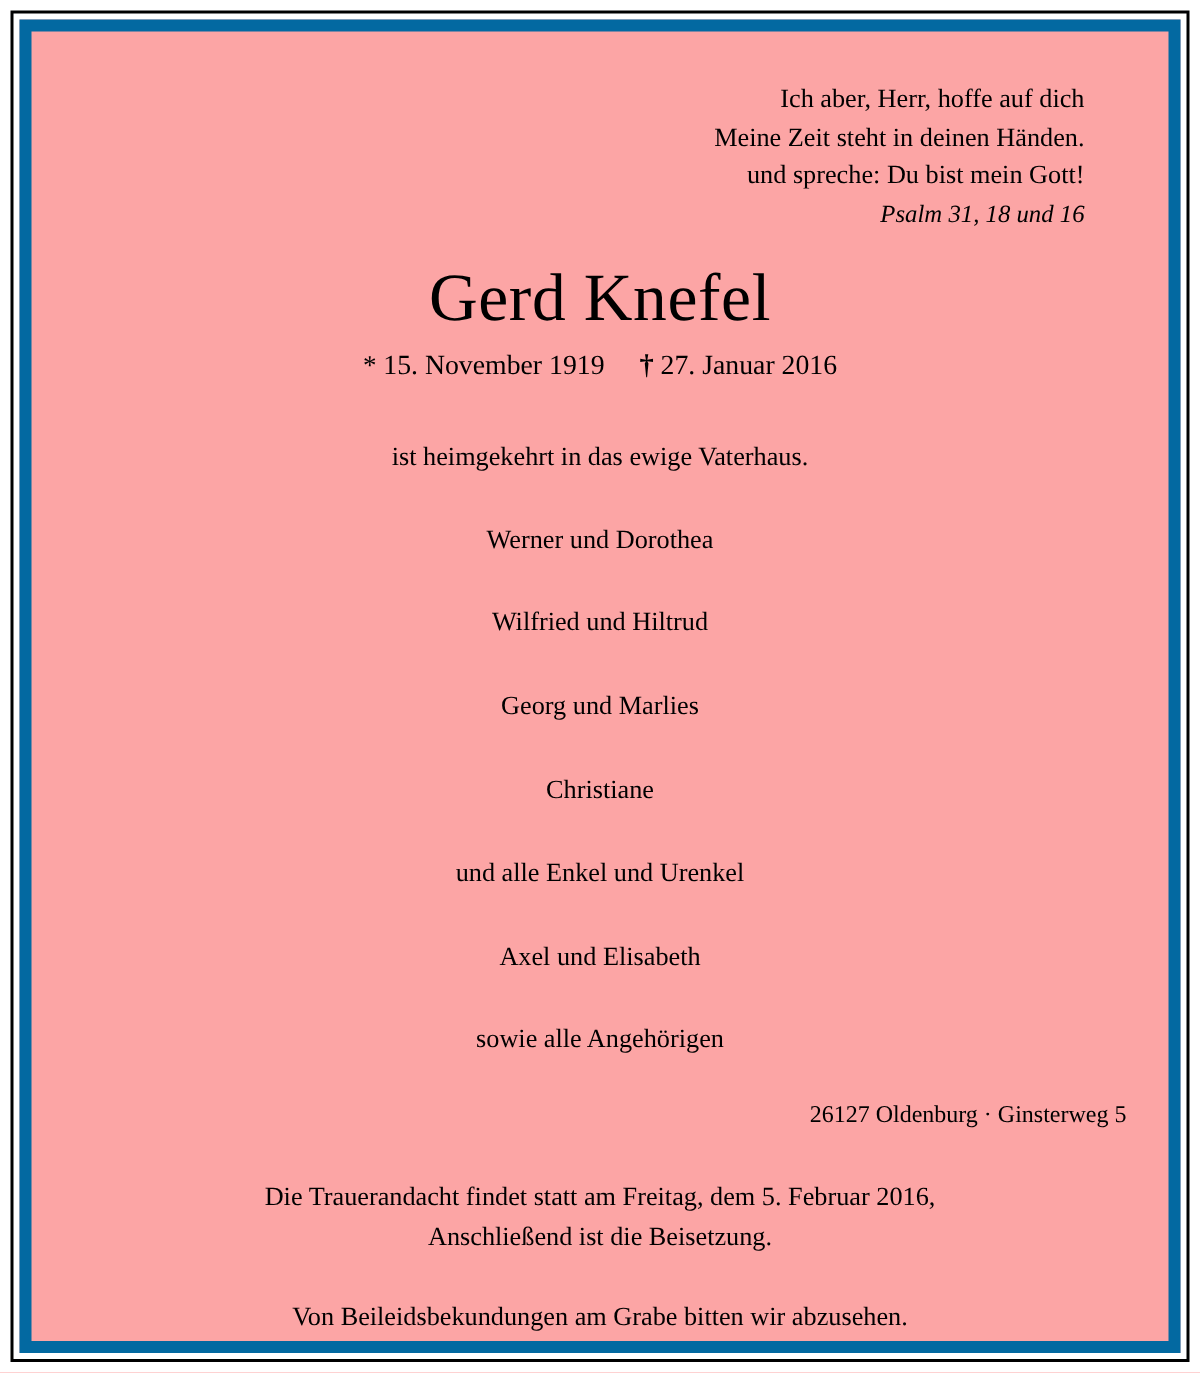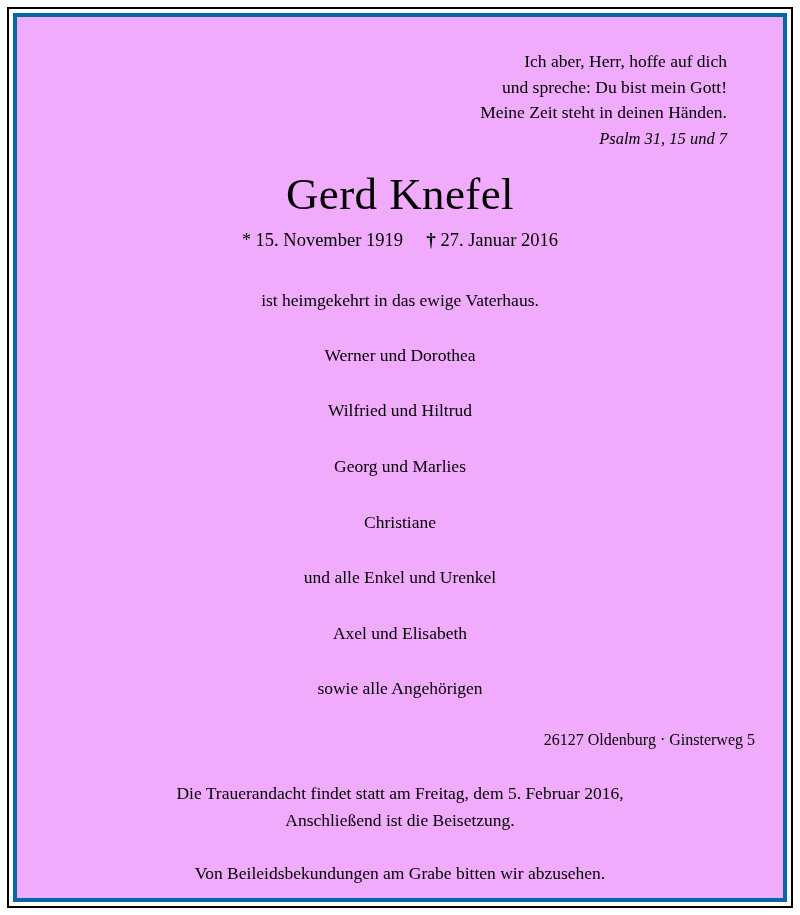--- a/index.html
+++ b/index.html
@@ -25,23 +25,23 @@
     border: 2px solid #000000;
     box-sizing: border-box;
     background: #ffffff;
   }
   .notice-inner {
     position: absolute;
     left: 4px;
     top: 4px;
     right: 4px;
     bottom: 4px;
-    border: 4px solid #0369a1;
+    border: 8px solid #0369a1;
     box-sizing: border-box;
-    background: #f0abfc;
+    background: #fca5a5;
   }
   .notice-body {
     position: absolute;
     left: 0;
     top: 0;
     right: 0;
     bottom: 0;
     padding: 20px 28px 14px 28px;
     box-sizing: border-box;
     text-align: center;
@@ -144,23 +144,23 @@
 </style>
 </head>
 <body>
 
 <div class="notice-outer">
   <div class="notice-inner">
     <div class="notice-body">
 
       <div class="verse">
         <div>Ich aber, Herr, hoffe auf dich</div>
+        <div>Meine Zeit steht in deinen Händen.</div>
         <div>und spreche: Du bist mein Gott!</div>
-        <div>Meine Zeit steht in deinen Händen.</div>
-        <div class="verse-source">Psalm 31, 15 und 7</div>
+        <div class="verse-source">Psalm 31, 18 und 16</div>
       </div>
 
 
       <div class="deceased-name">Gerd Knefel</div>
 
       <div class="dates">
         <span class="sym-birth">*</span>
         <span>15. November 1919</span>
         <span class="date-gap"></span>
         <span class="sym-death">†</span>

